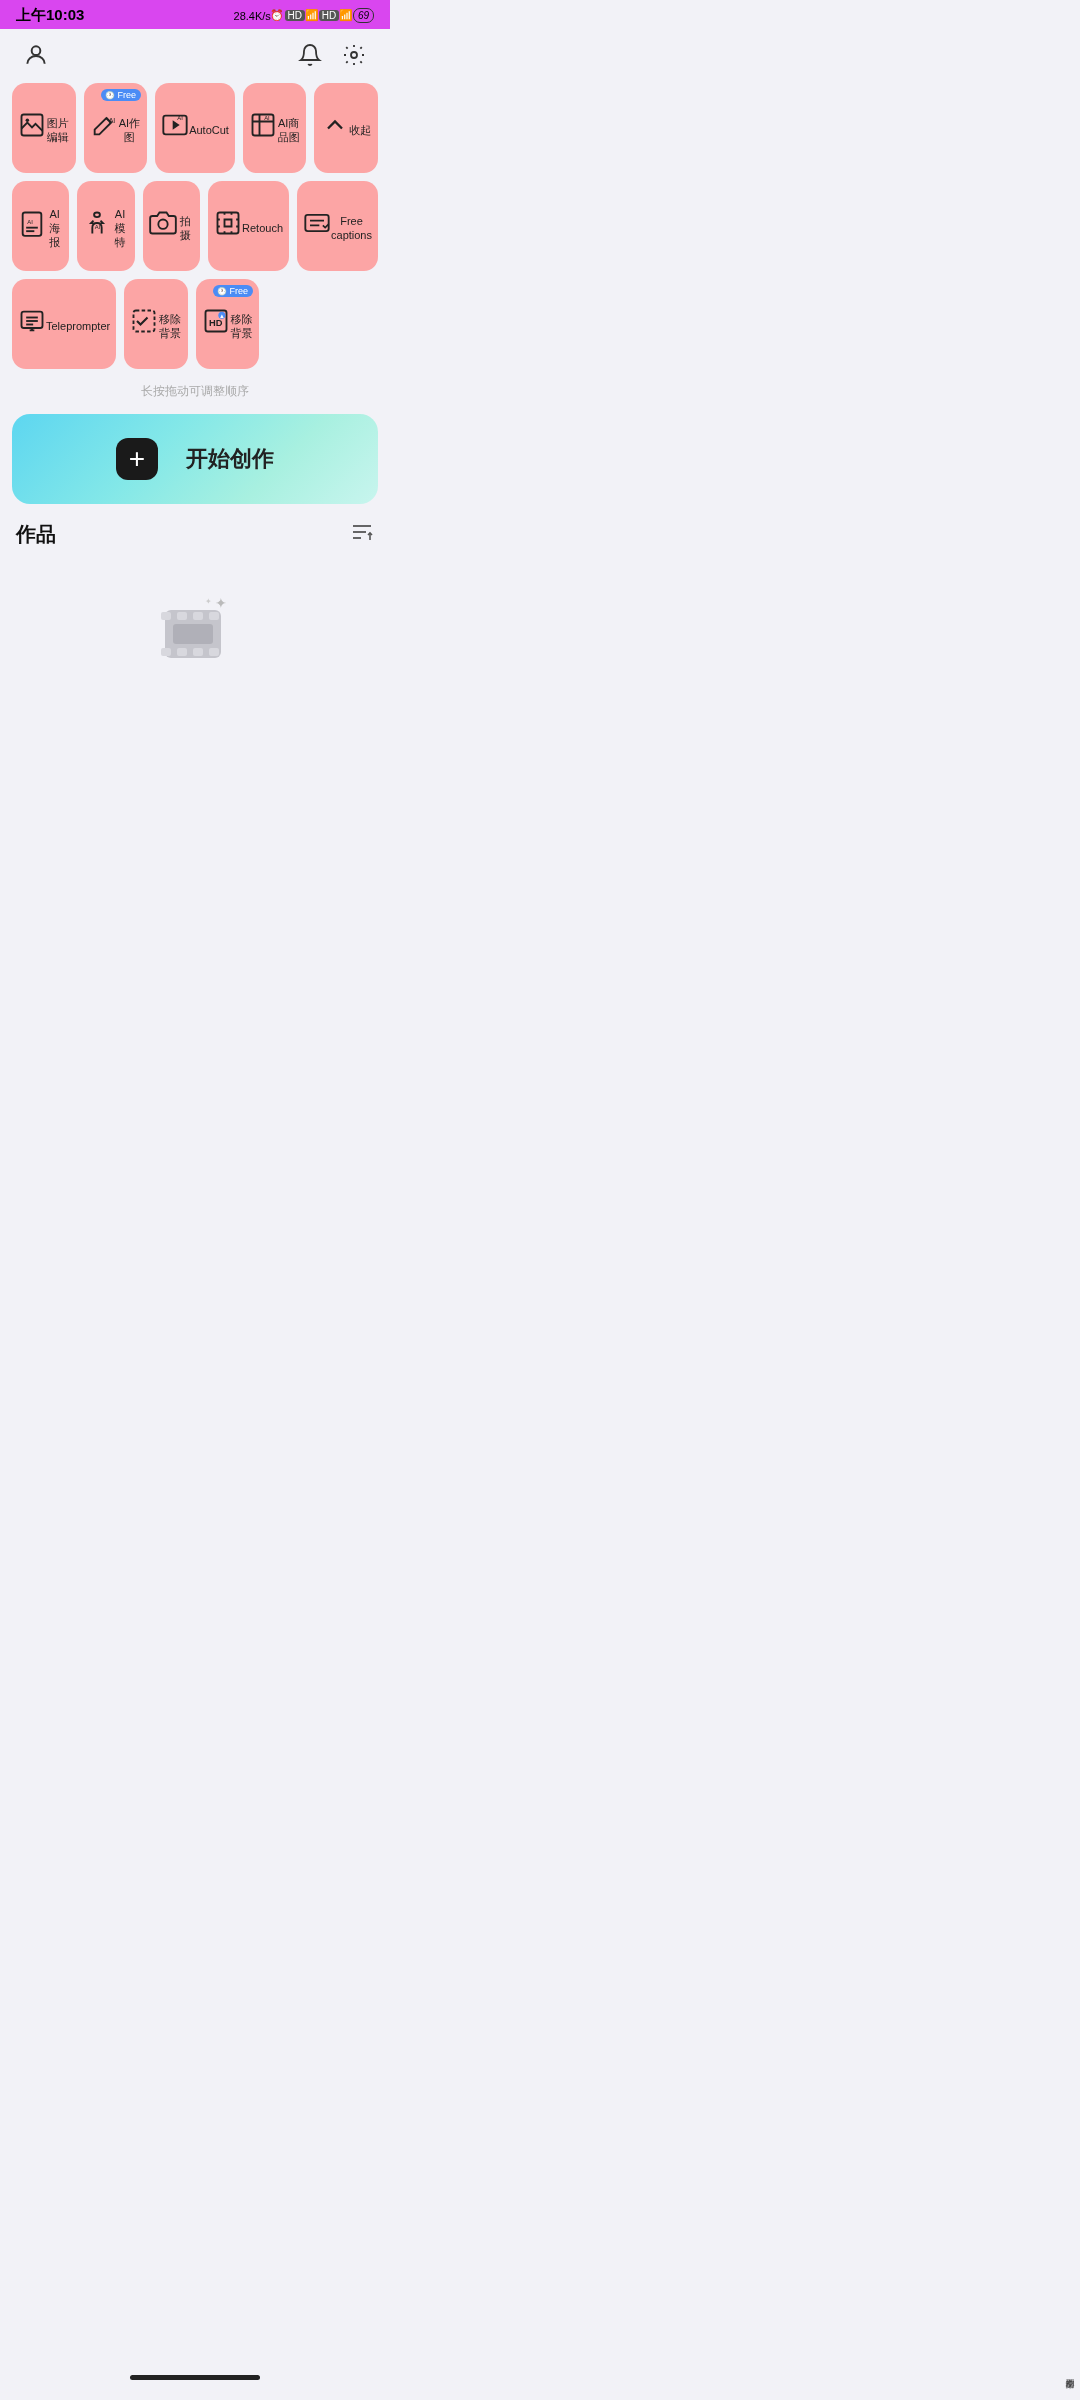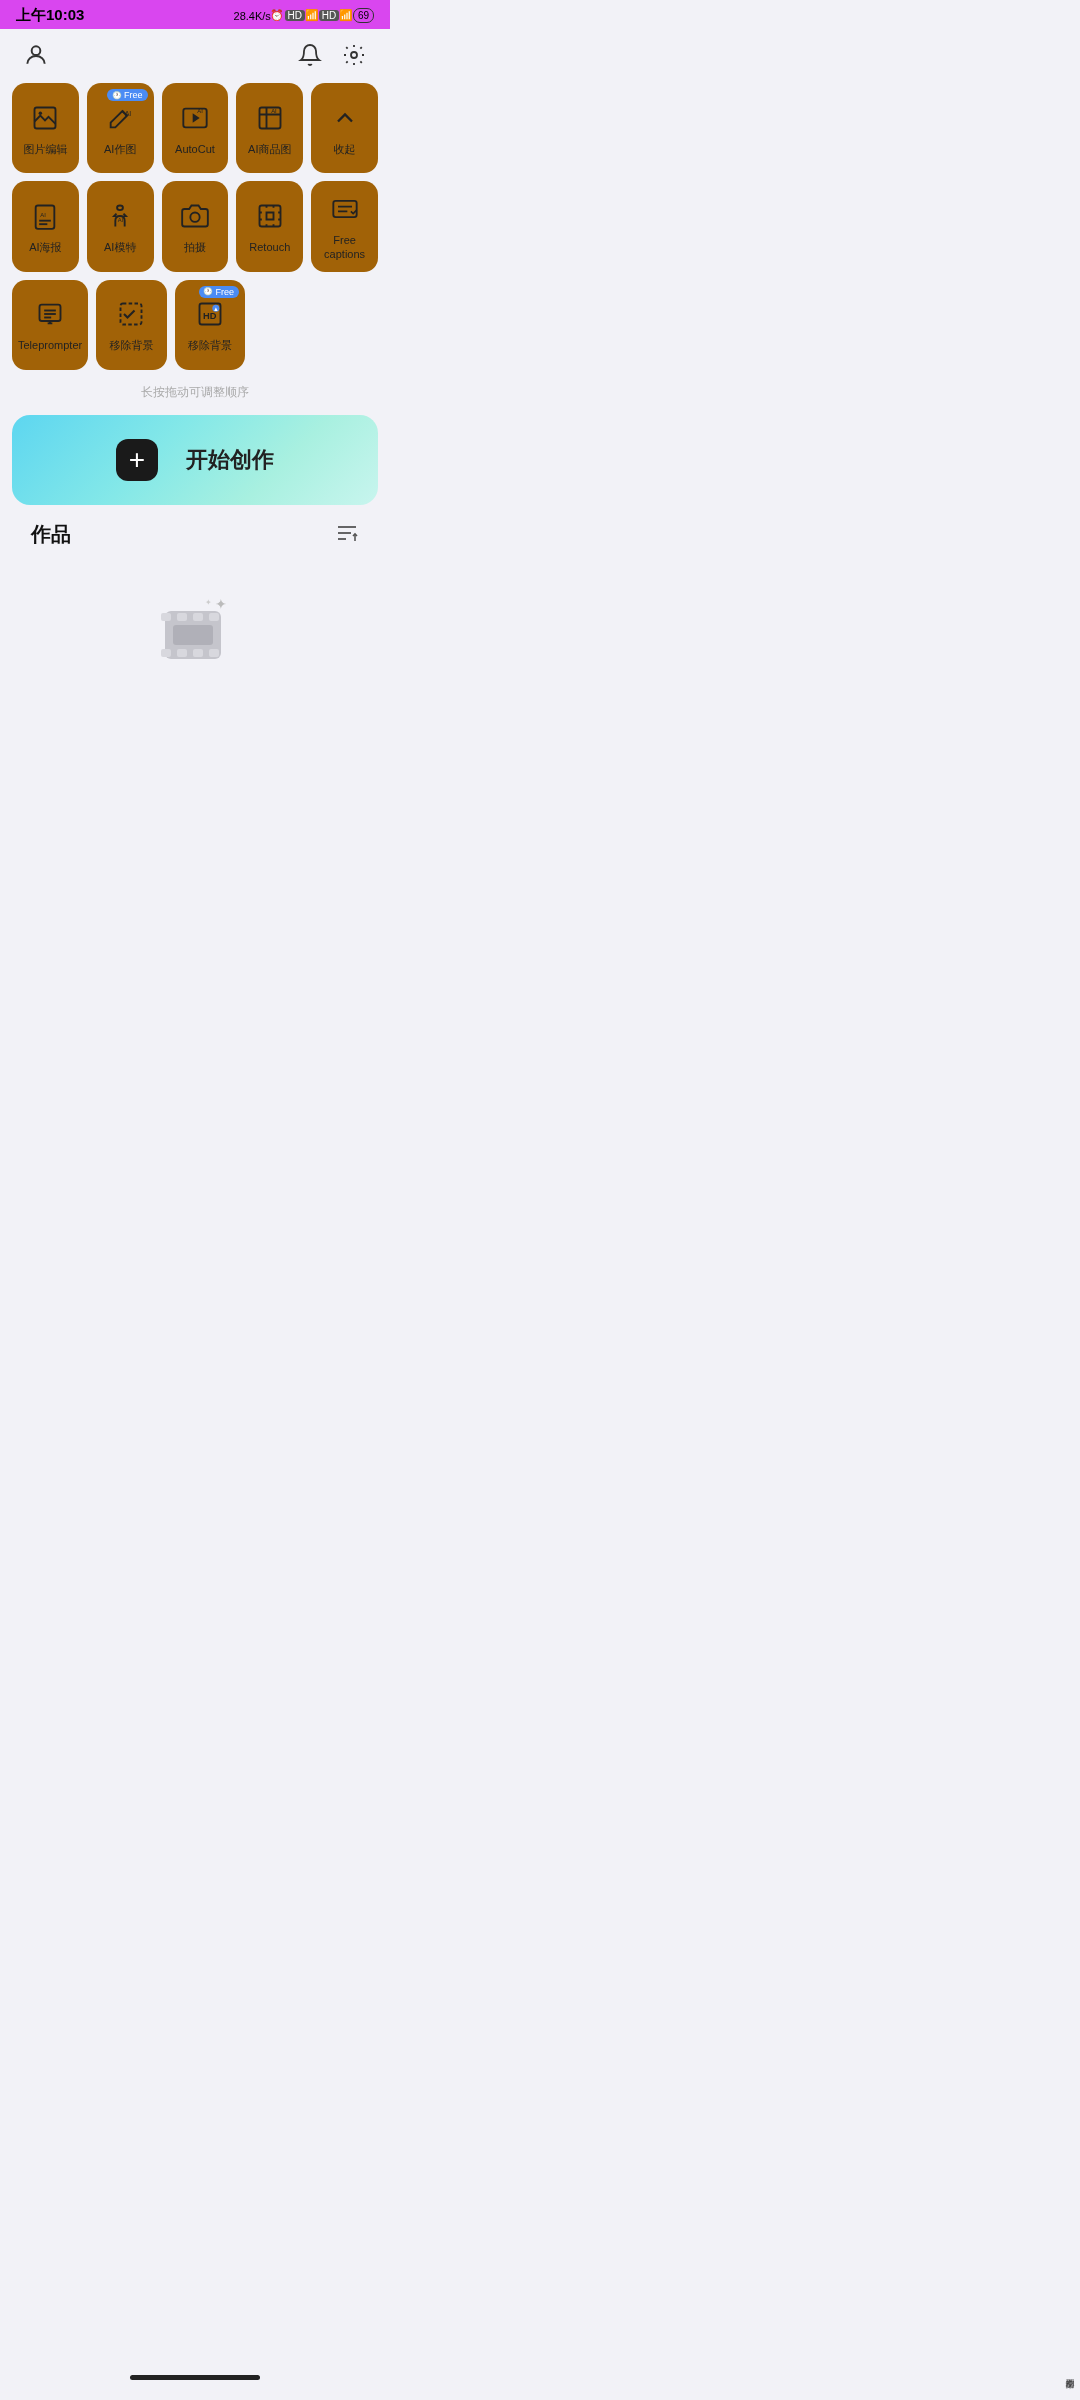--- a/index.html
+++ b/index.html
@@ -42,24 +42,24 @@
     .tools-section {
       padding: 0 12px;
     }
     .tools-row {
       display: flex;
       gap: 8px;
       margin-bottom: 8px;
     }
     .tool-item {
       flex: 1;
-      background: #a16207;
+      background: #fca5a5;
       border-radius: 14px;
       display: flex;
-      flex-direction: column;
+      flex-direction: row;
       align-items: center;
       justify-content: center;
       padding: 14px 6px 10px;
       cursor: pointer;
       position: relative;
       min-height: 90px;
     }
     .tool-icon {
       font-size: 26px;
       margin-bottom: 6px;
@@ -125,21 +125,21 @@
     }
     .start-text {
       font-size: 22px;
       font-weight: 600;
       color: #222;
       margin-left: 16px;
     }
 
     
     .works-section {
-      padding: 0 31px;
+      padding: 0 16px;
     }
     .works-header {
       display: flex;
       justify-content: space-between;
       align-items: center;
       margin-bottom: 20px;
     }
     .works-title {
       font-size: 20px;
       font-weight: 700;
@@ -195,21 +195,21 @@
 
 <div class="status-bar">
   <span class="status-time">上午10:03</span>
   <div class="status-icons">
     <span>28.4K/s</span>
     <span>⏰</span>
     <span style="background:#555;color:#fff;border-radius:3px;padding:0 3px;font-size:10px;">HD</span>
     <span>📶</span>
     <span style="background:#555;color:#fff;border-radius:3px;padding:0 3px;font-size:10px;">HD</span>
     <span>📶</span>
-    <span style="border:1.5px solid #333;border-radius:7px;padding:1px 4px;font-size:10px;">
+    <span style="border:1.5px solid #333;border-radius:7px;padding:1px 4px;font-size:10px;font-style:italic;">
       <span>69</span>
     </span>
   </div>
 </div>
 
 <div class="top-bar">
   <div class="top-icon">
     <svg width="26" height="26" viewBox="0 0 24 24" fill="none" stroke="#333" stroke-width="1.8">
       <circle cx="12" cy="8" r="4"></circle>
       <path d="M4 20c0-4 3.6-7 8-7s8 3 8 7"></path>

